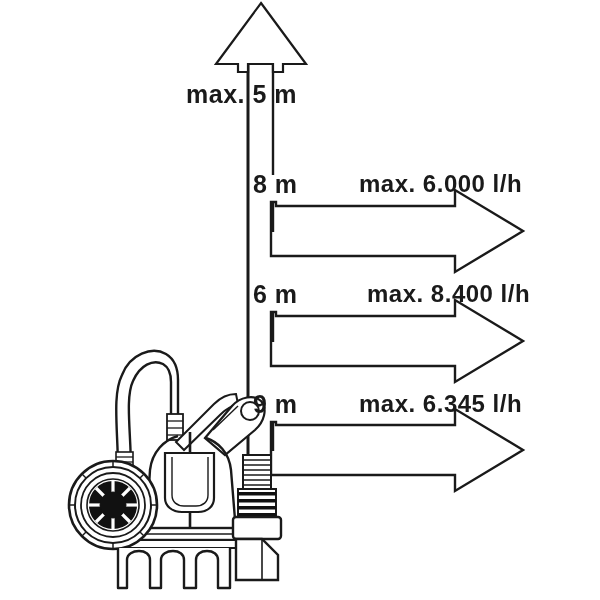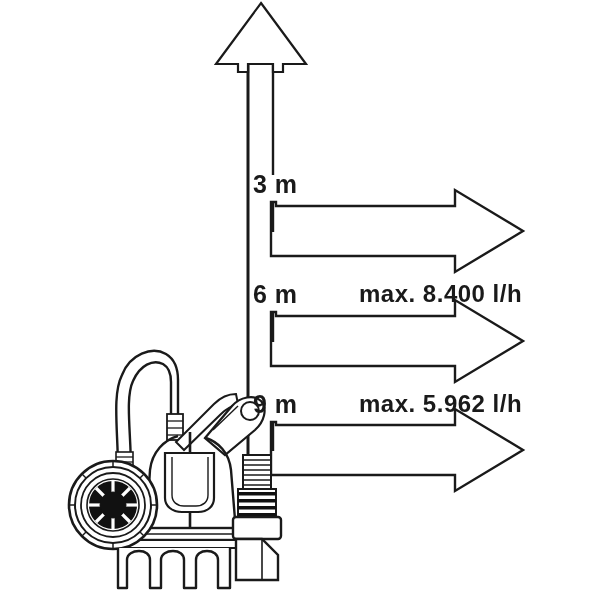--- a/index.html
+++ b/index.html
@@ -230,22 +230,24 @@
                  C 196 554 201 551 207 551
                  C 213 551 218 554 218 560
                  L 218 588
                  L 230 588
                  L 230 548" fill="#ffffff" stroke="#1a1a1a" stroke-width="2.4" stroke-linejoin="round"></path>
       </g>
 
     </g>
   </svg>
 
-
-  <div class="lbl lbl-height" style="left:253px; top:170px;">3 m</div>
+  <div class="lbl lbl-head" style="left:186px; top:80px;">max. 5 m</div>
+
+  <div class="lbl lbl-height" style="left:253px; top:170px;">8 m</div>
+  <div class="lbl lbl-flow" style="left:359px; top:170px;">max. 6.000 l/h</div>
 
   <div class="lbl lbl-height" style="left:253px; top:280px;">6 m</div>
-  <div class="lbl lbl-flow" style="left:359px; top:280px;">max. 8.400 l/h</div>
+  <div class="lbl lbl-flow" style="left:367px; top:280px;">max. 8.400 l/h</div>
 
   <div class="lbl lbl-height" style="left:253px; top:390px;">9 m</div>
-  <div class="lbl lbl-flow" style="left:359px; top:390px;">max. 5.962 l/h</div>
+  <div class="lbl lbl-flow" style="left:359px; top:390px;">max. 6.345 l/h</div>
 
 </div>
 
 </body></html>

